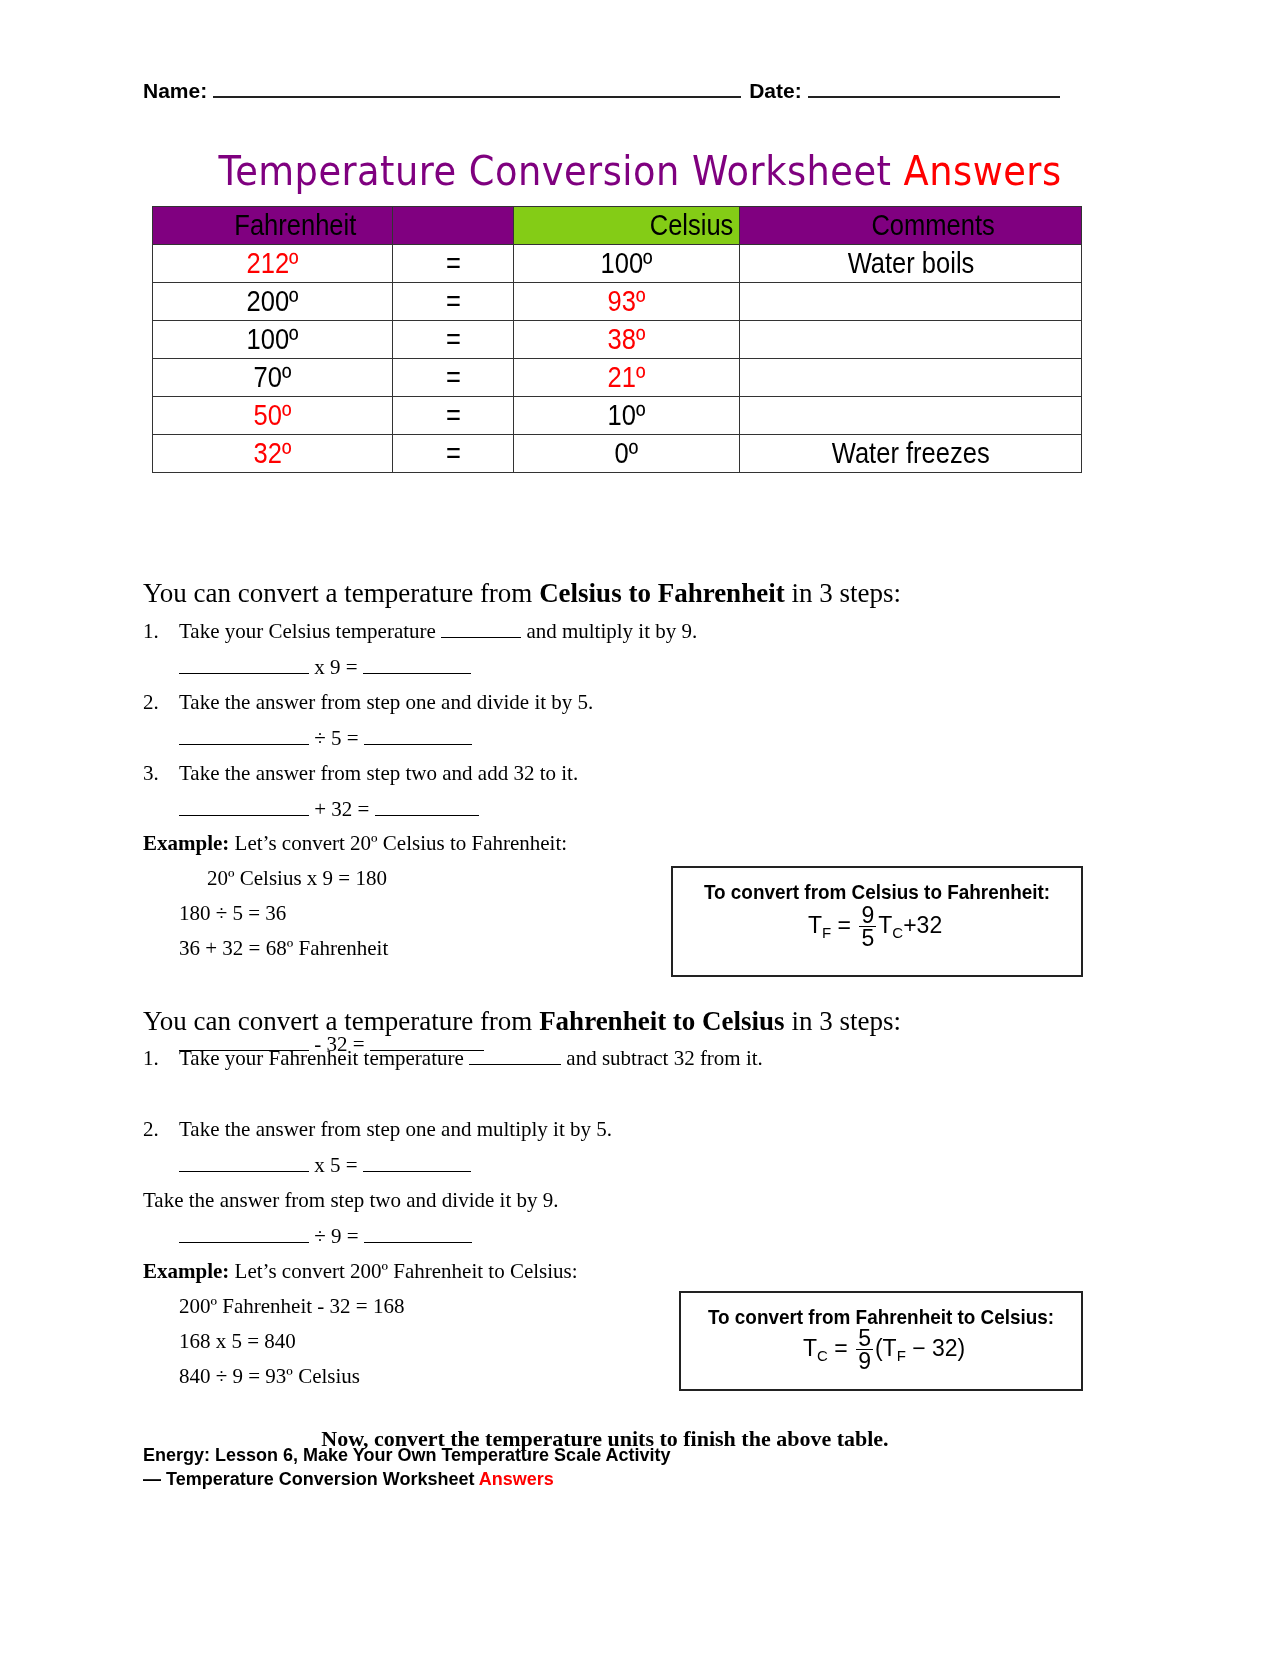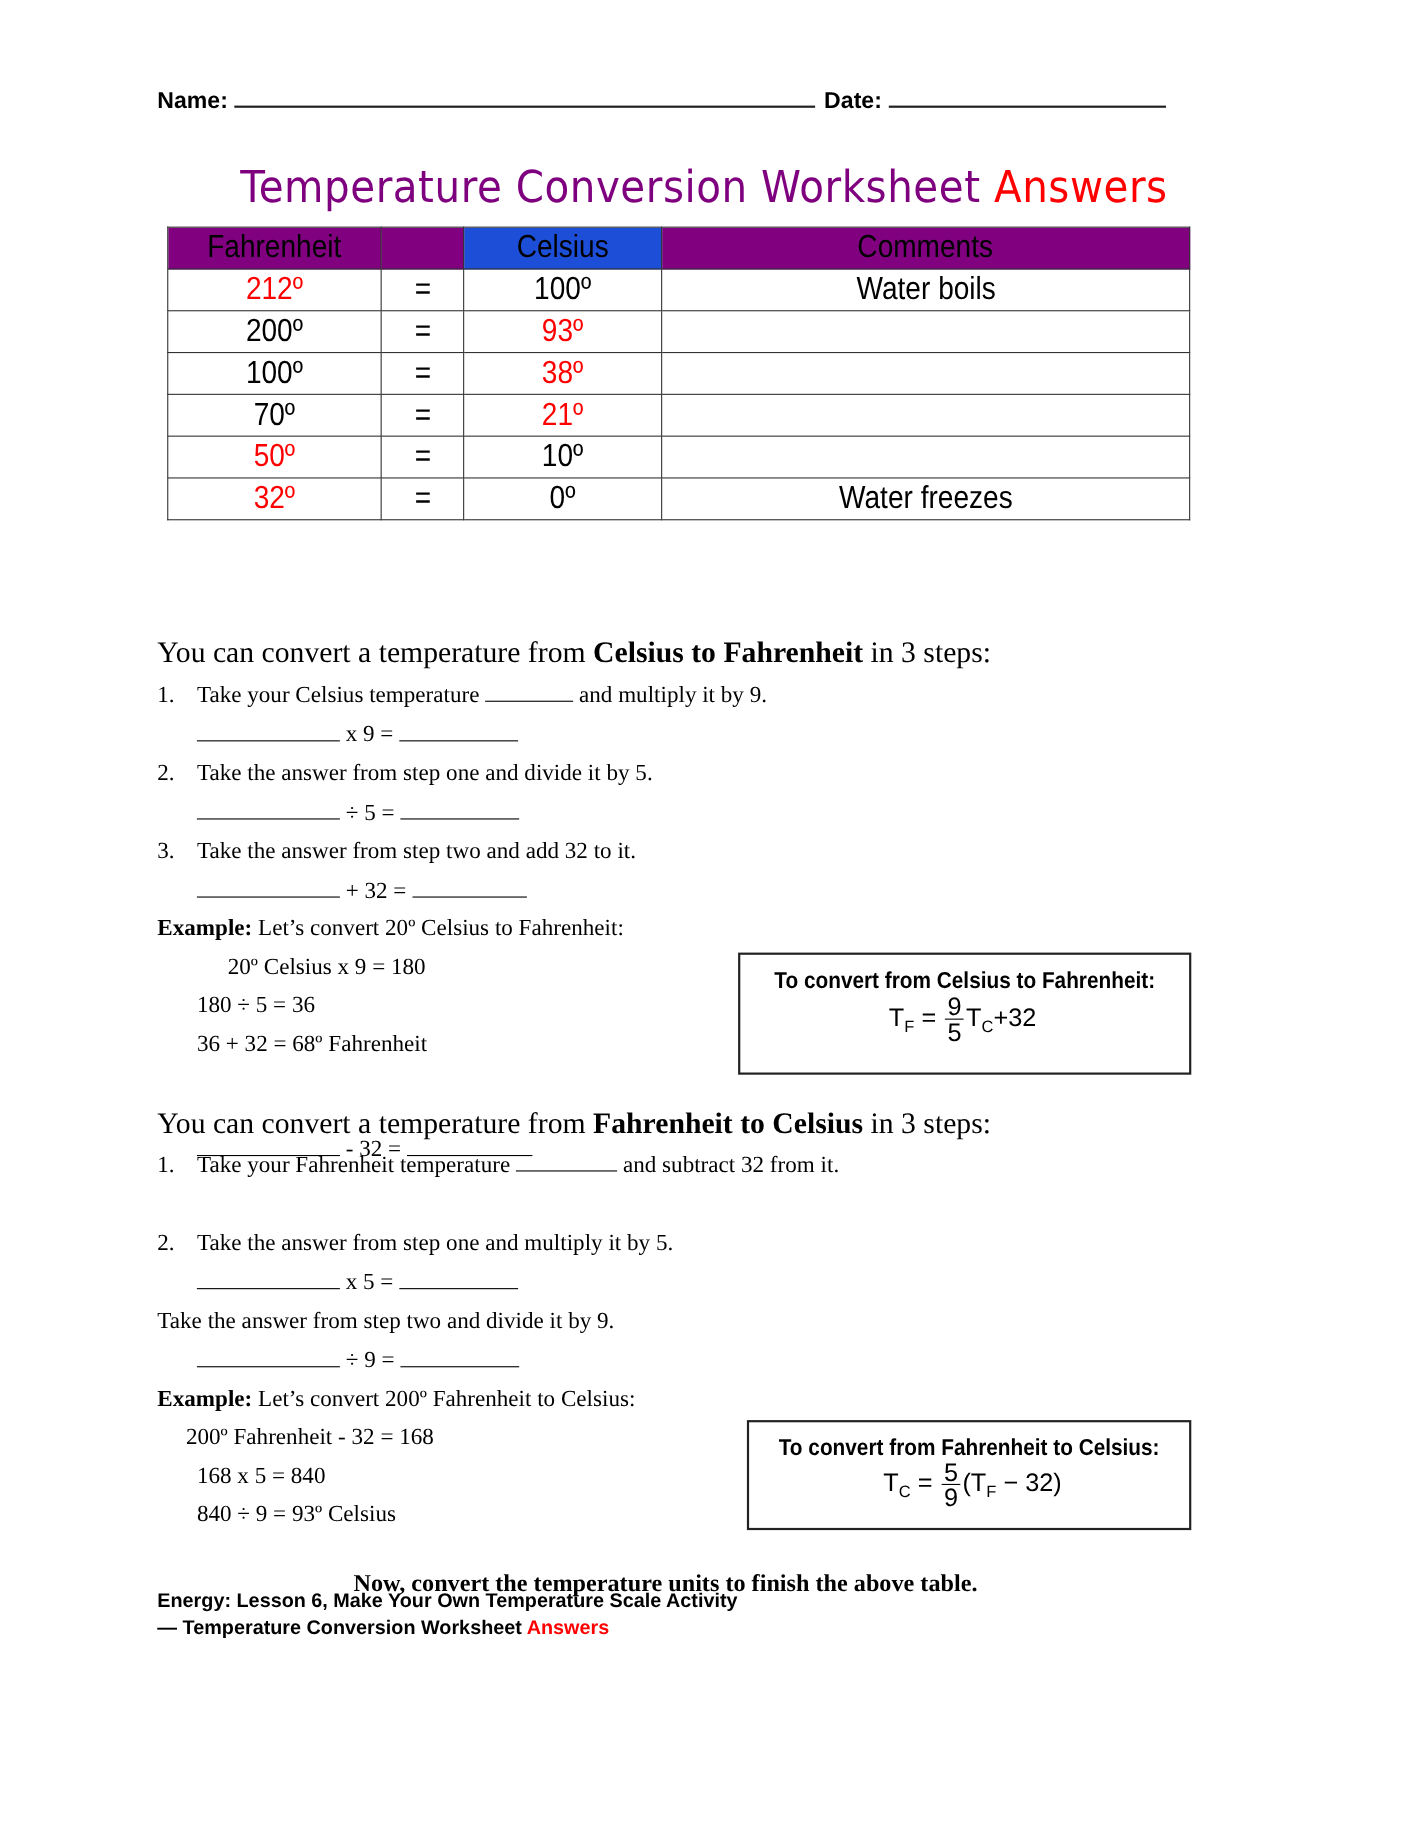--- a/index.html
+++ b/index.html
@@ -9,21 +9,21 @@
     .namebar { position: absolute; left: 143px; top: 78px; width: 940px; font-size: 21px; font-weight: bold; white-space: nowrap; }
     .namebar .line { display: inline-block; border-bottom: 2px solid #222; height: 18px; vertical-align: baseline; }
     .namebar .name-line { width: 528px; margin: 0 8px 0 6px; }
     .namebar .date-line { width: 252px; margin-left: 6px; }
 
     .title { position: absolute; left: 0; top: 148px; width: 1280px; text-align: center; font-size: 40px; color: #7f007f; letter-spacing: 0.5px; font-family: "DejaVu Sans", sans-serif; font-weight: normal; transform: scaleX(0.92); }
     .title .ans { color: #ff0000; }
 
     table.conv { position: absolute; left: 152px; top: 206px; width: 930px; border-collapse: collapse; font-family: "Liberation Sans", sans-serif; }
     table.conv th, table.conv td { border: 1.5px solid #333; text-align: center; padding: 0; height: 37px; font-size: 29px; font-weight: normal; line-height: 37px; }
-    table.conv th { background: #800080; color: #000; height: 36px; }
+    table.conv th { background: #800080; color: #000; height: 36px; padding-left: 46px; }
     table.conv .c-f { width: 193px; }
     table.conv .c-eq { width: 74px; }
     table.conv .c-c { width: 179px; }
     table.conv .red { color: #ff0000; }
     table.conv .cond { display: inline-block; transform: scaleX(0.88); }
 
     .sec { position: absolute; left: 143px; font-family: "Liberation Serif", serif; font-size: 21px; line-height: 24px; white-space: nowrap; }
     .sec.lead { font-size: 27px; line-height: 30px; }
     .sec .num { display: inline-block; width: 36px; }
     .blank { display: inline-block; border-bottom: 1.5px solid #000; height: 18px; vertical-align: baseline; }
@@ -51,21 +51,21 @@
 <div class="title">
   <span>Temperature Conversion Worksheet</span>
   <span class="ans">Answers</span>
 </div>
 
 <table class="conv">
   <thead>
     <tr>
       <th class="c-f" style="background: rgb(128, 0, 128);"><span class="cond">Fahrenheit</span></th>
       <th class="c-eq" style="background: rgb(128, 0, 128);"><span class="cond"></span></th>
-      <th class="c-c" style="background: #1d4ed8;"><span class="cond">Celsius</span></th>
+      <th class="c-c" style="background: #84cc16; text-align: right;"><span class="cond">Celsius</span></th>
       <th style="background: rgb(128, 0, 128);"><span class="cond">Comments</span></th>
     </tr>
   </thead>
   <tbody id="table-body">
       <tr>
         <td class="c-f"><span class="cond red" style="color: rgb(255, 0, 0);">212º</span></td>
         <td class="c-eq"><span class="cond">=</span></td>
         <td class="c-c"><span class="cond">100º</span></td>
         <td><span class="cond">Water boils</span></td>
       </tr>
@@ -162,21 +162,21 @@
 <div class="sec" style="top:1188px;">
   <span>Take the answer from step two and divide it by 9.</span>
 </div>
 <div class="sec" style="top:1224px; left:179px;">
   <span class="blank" style="width:130px"></span><span> ÷ 9 = </span><span class="blank" style="width:108px"></span>
 </div>
 
 <div class="sec" style="top:1259px;">
   <b>Example:</b><span> Let’s convert 200º Fahrenheit to Celsius:</span>
 </div>
-<div class="sec" style="top:1294px; left:169px;">200º Fahrenheit - 32 = 168</div>
+<div class="sec" style="top:1294px; left:179px;">200º Fahrenheit - 32 = 168</div>
 <div class="sec" style="top:1329px; left:179px;">168 x 5 = 840</div>
 <div class="sec" style="top:1364px; left:179px;">840 ÷ 9 = 93º Celsius</div>
 
 <div class="box" style="left:679px; top:1291px; width:400px; height:96px;">
   <div class="box-title">To convert from Fahrenheit to Celsius:</div>
   <div class="formula" style="left:122px; top:34px;">
     <span>T</span><sub>C</sub><span> = </span><span class="frac"><span class="top">5</span><span>9</span></span><span>(T</span><sub>F</sub><span> − 32)</span>
   </div>
 </div>
 

